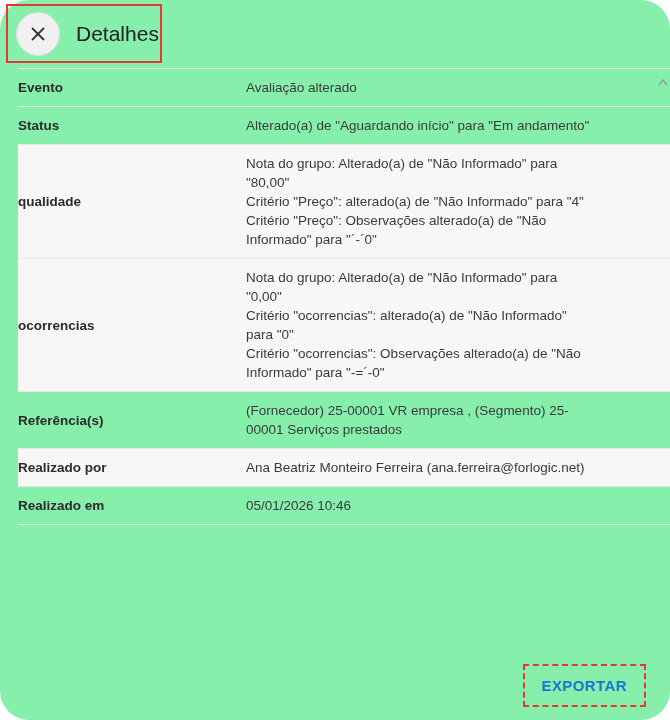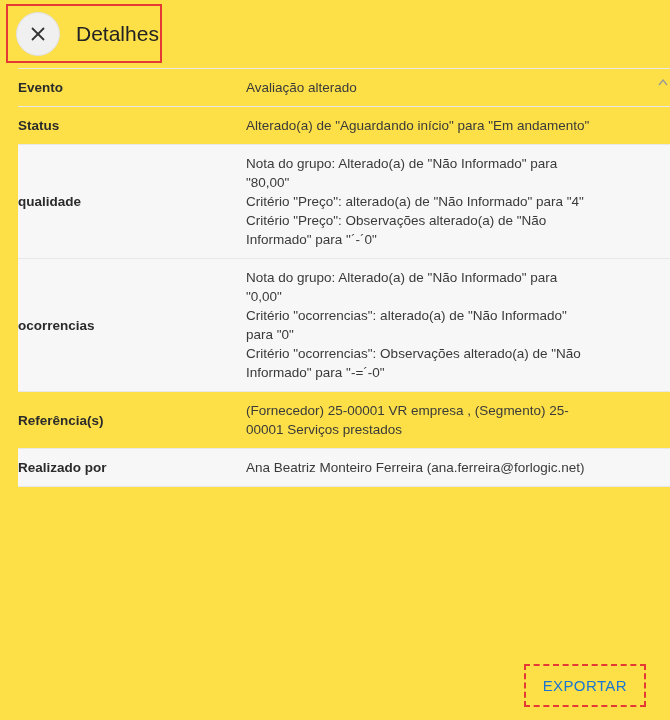--- a/index.html
+++ b/index.html
@@ -13,22 +13,23 @@
     font-family: "Liberation Sans", sans-serif;
     color: #333333;
     overflow: hidden;
     position: relative;
   }
   .dialog {
     width: 670px;
     height: 720px;
     display: flex;
     flex-direction: column;
-    background: #fde047;
-    box-sizing: border-box;
+    background: #86efac;
+    box-sizing: border-box;
+    border-radius: 29px;
   }
   
   .header {
     height: 68px;
     min-height: 68px;
     display: flex;
     align-items: center;
     padding-left: 10px;
     box-sizing: border-box;
     position: relative;
@@ -139,21 +140,21 @@
     border: 2px dashed #e53935;
     box-sizing: border-box;
     pointer-events: none;
   }
   .export-btn {
     background: transparent;
     border: none;
     color: #1976d2;
     font-family: "Liberation Sans", sans-serif;
     font-size: 15px;
-    font-weight: normal;
+    font-weight: bold;
     letter-spacing: 0.4px;
     padding: 8px 14px;
     cursor: pointer;
   }
 </style>
 </head>
 <body>
 
 <div class="dialog">
 
@@ -227,20 +228,26 @@
           </td>
         </tr>
 
         <tr class="alt">
           <td class="label">Realizado por</td>
           <td class="value">
             <span class="line">Ana Beatriz Monteiro Ferreira (ana.ferreira@forlogic.net)</span>
           </td>
         </tr>
 
+        <tr>
+          <td class="label">Realizado em</td>
+          <td class="value">
+            <span class="line">05/01/2026 10:46</span>
+          </td>
+        </tr>
 
       </tbody>
     </table>
   </div>
 
   <div class="footer">
     <div class="export-wrap">
       <div class="export-dash"></div>
       <button class="export-btn">EXPORTAR</button>
     </div>

